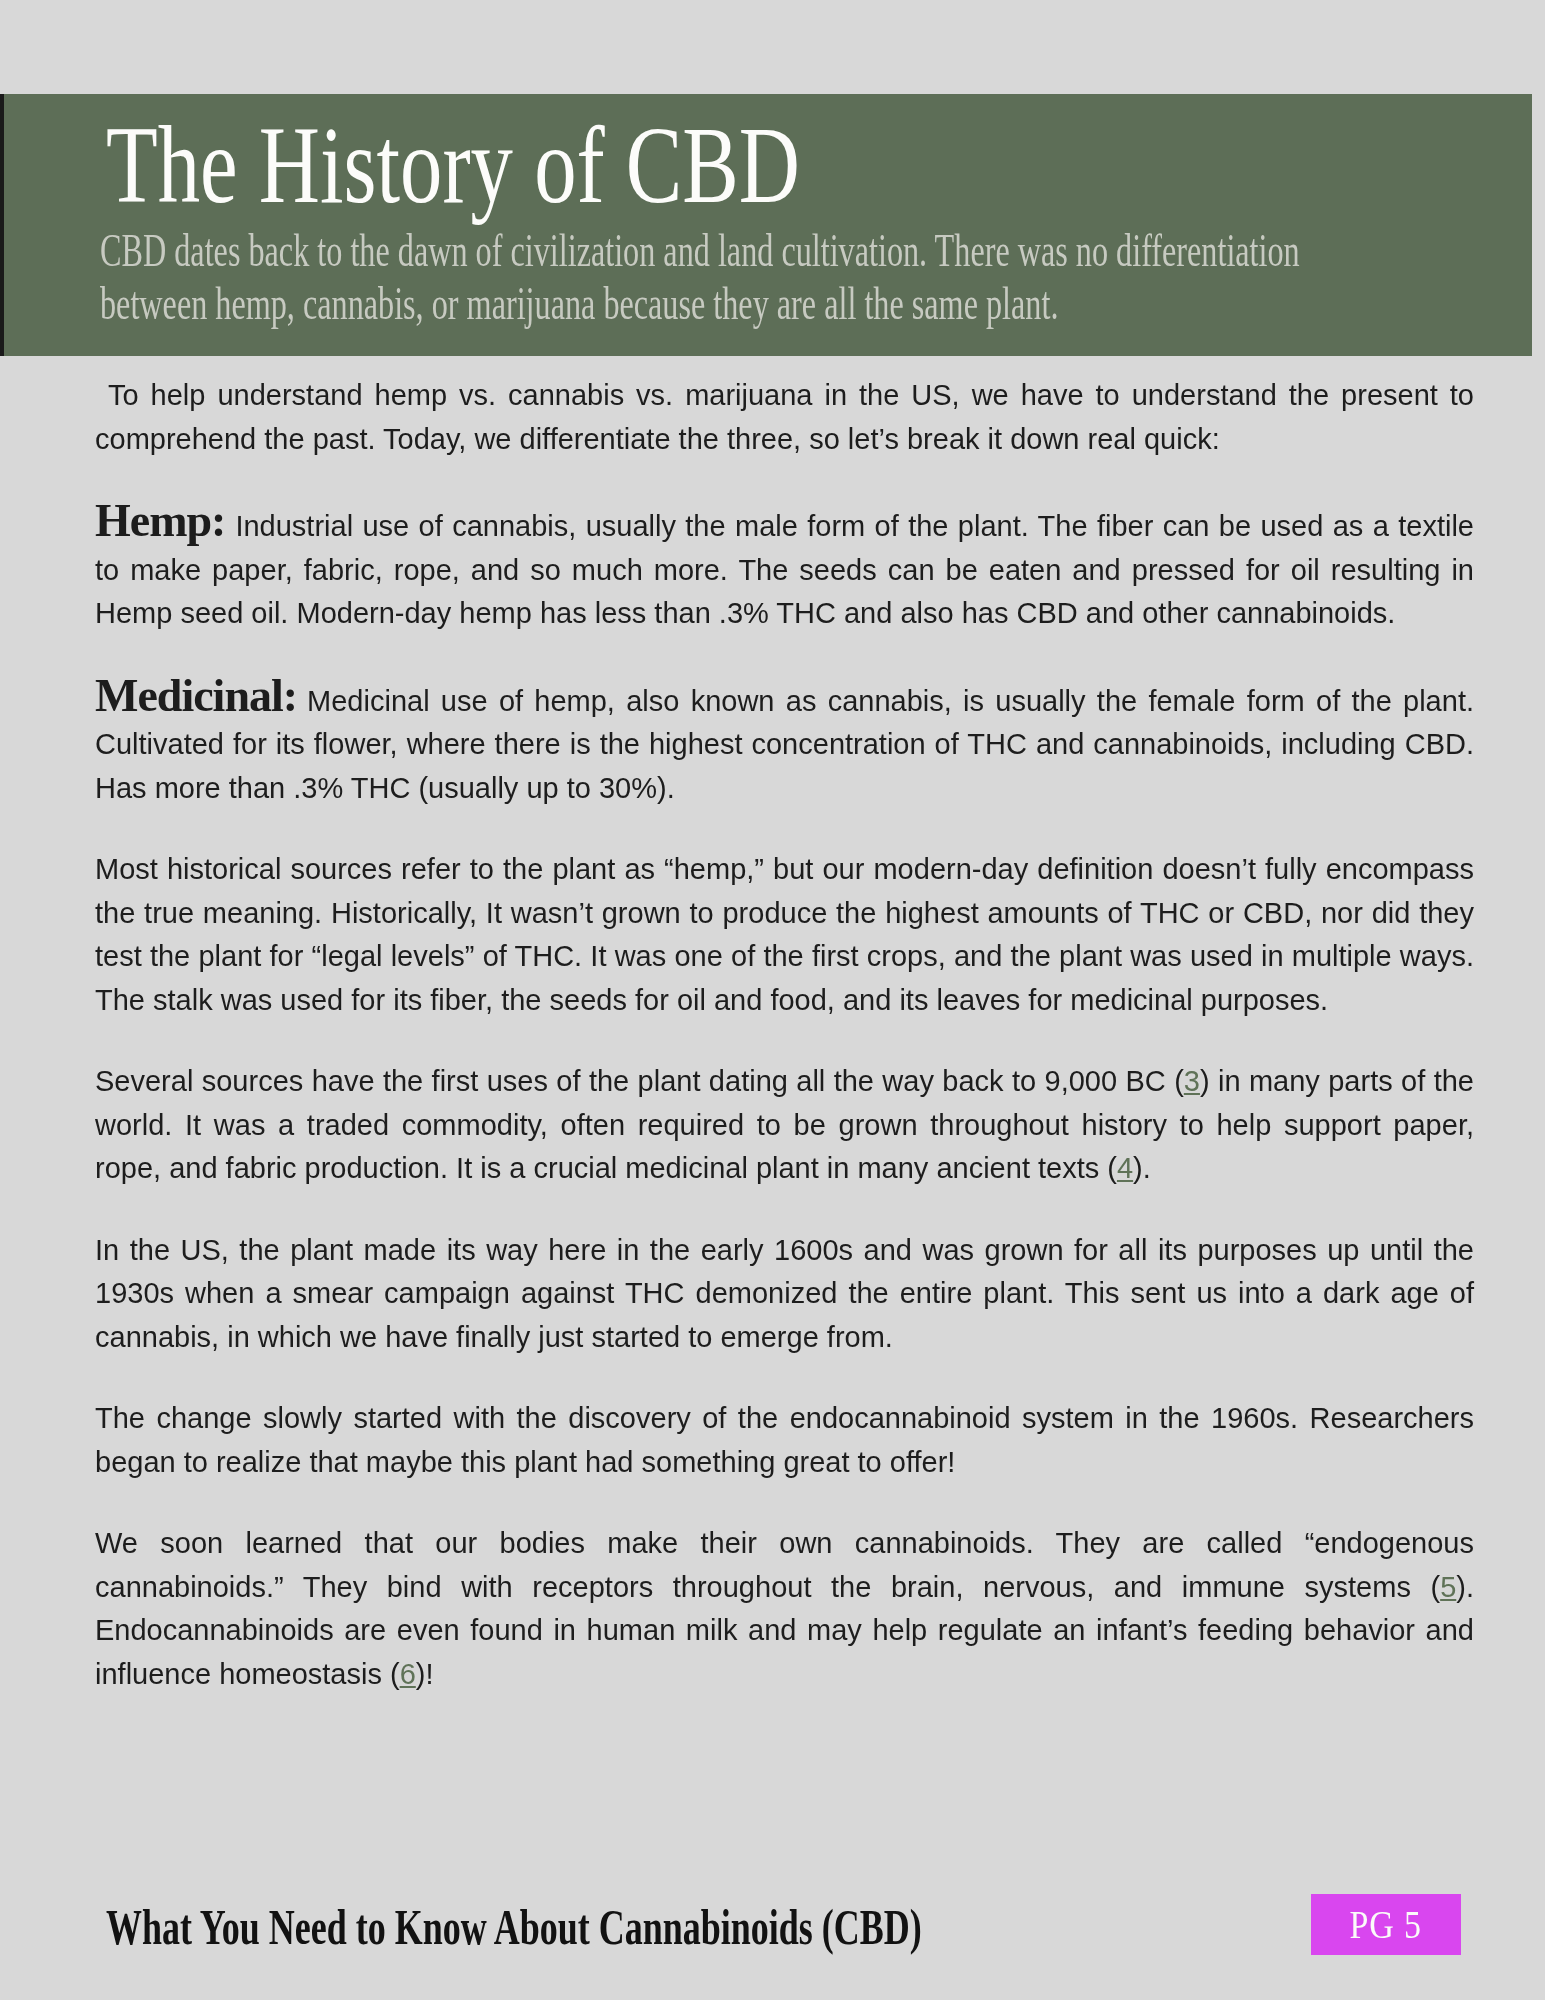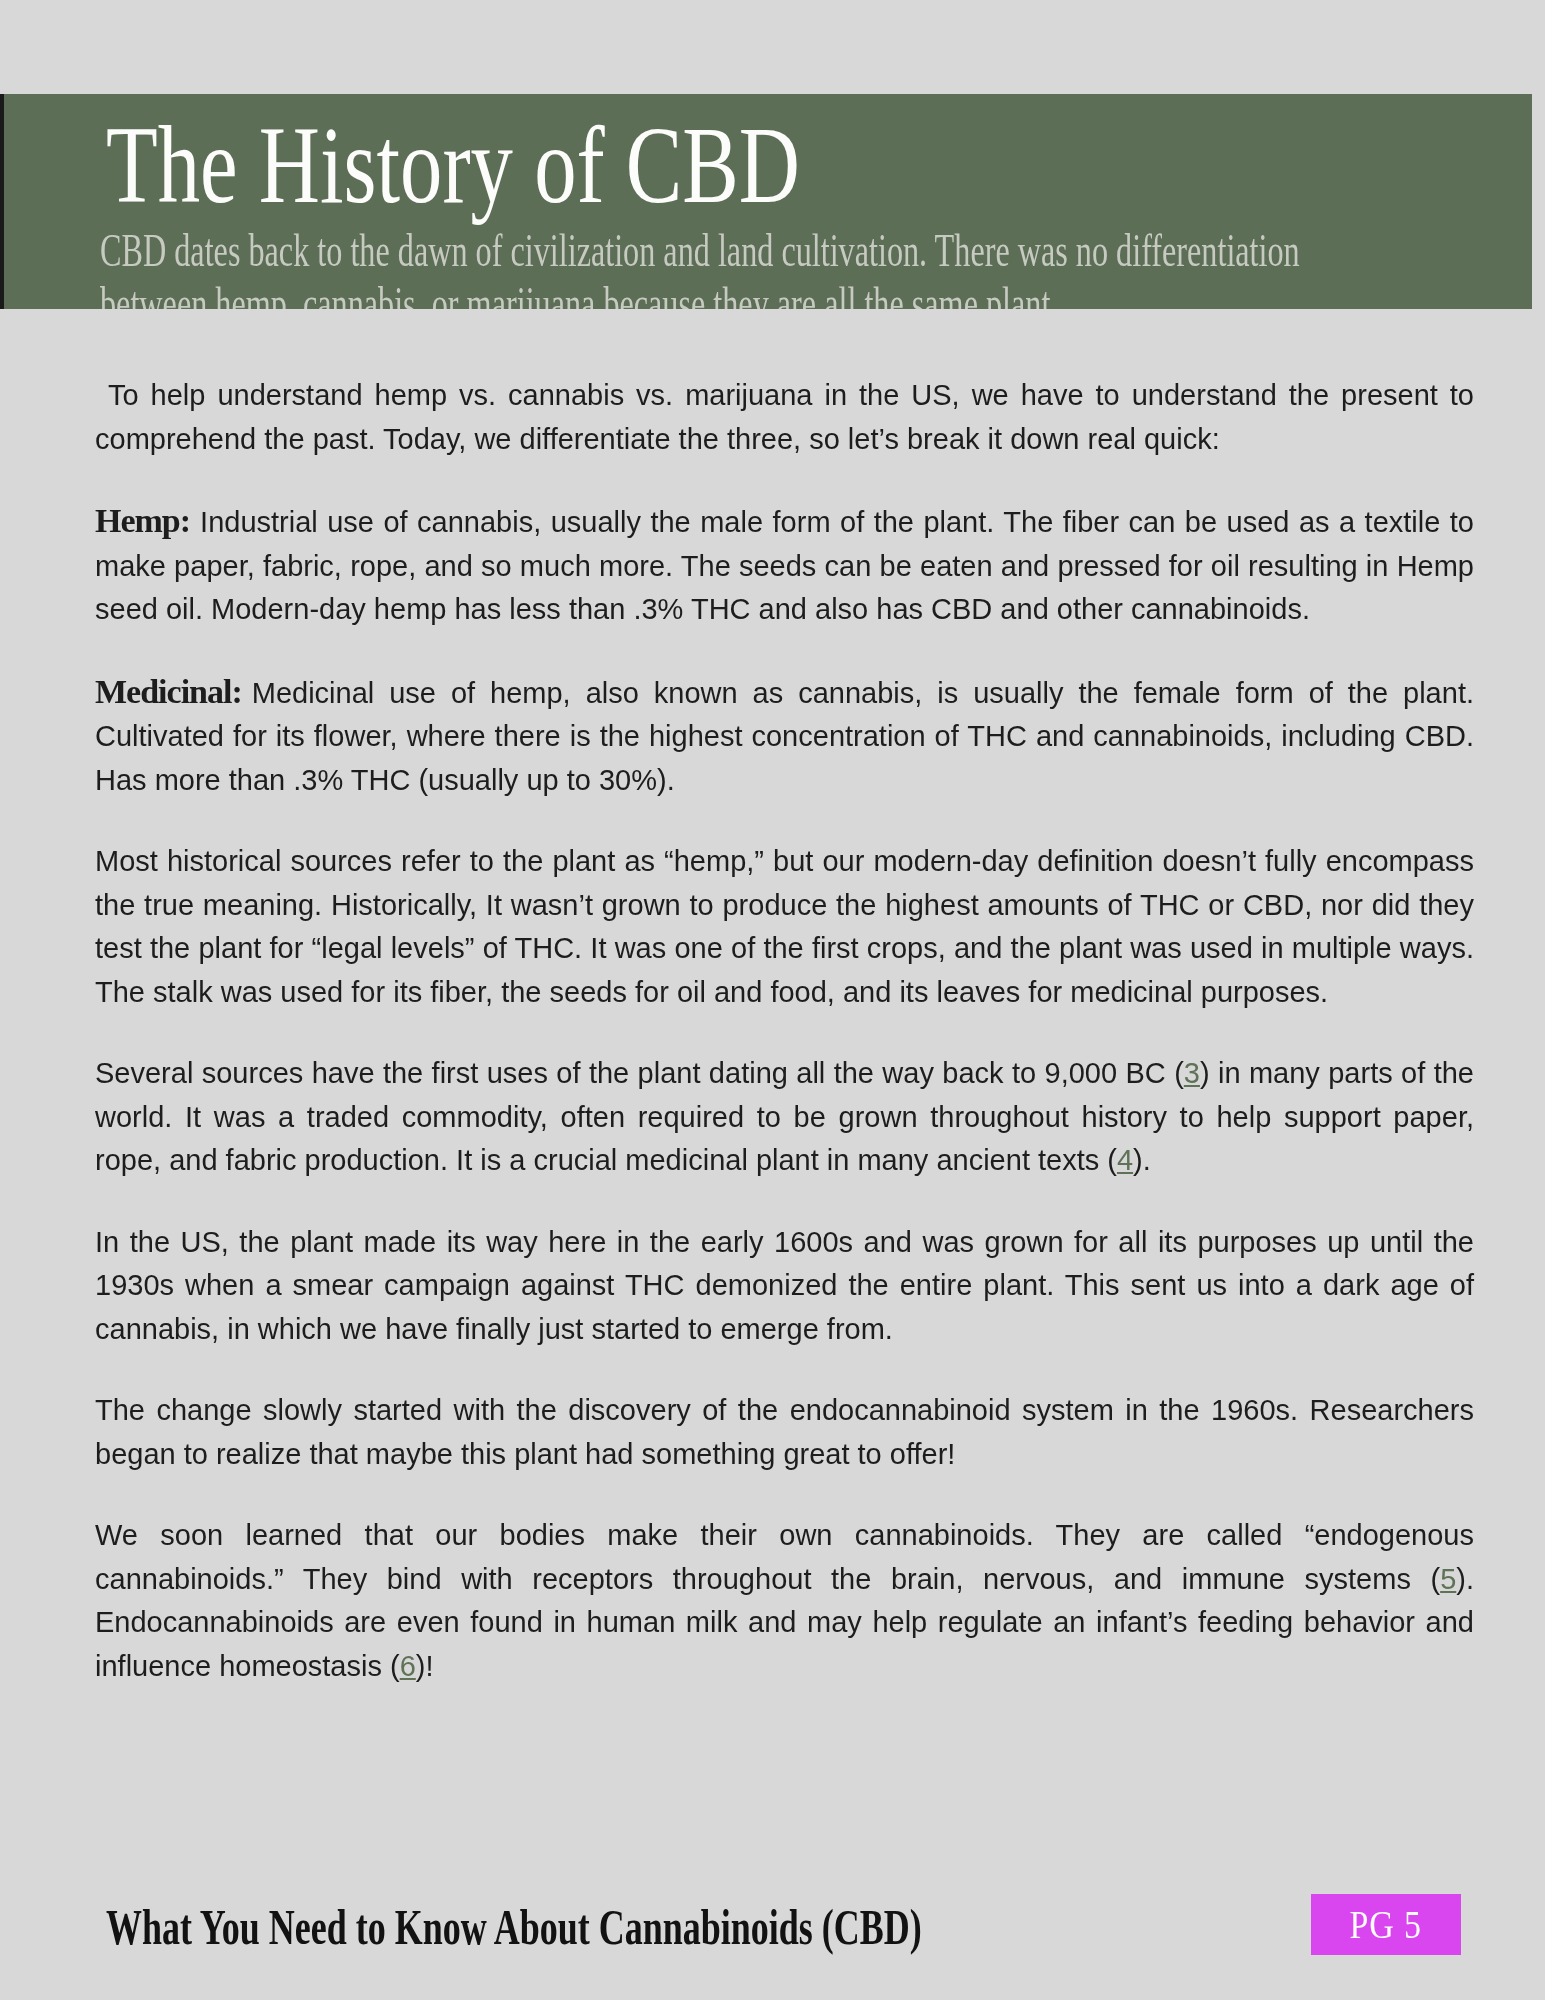--- a/index.html
+++ b/index.html
@@ -9,21 +9,21 @@
     position: relative;
     overflow: hidden;
     font-family: "Liberation Sans", sans-serif;
   }
   .page { position: absolute; inset: 0; }
 
   
   .band {
     position: absolute;
     top: 94px; left: 0;
-    width: 1532px; height: 215px;
+    width: 1532px; height: 262px;
     box-sizing: border-box;
     background: #5d6e57;
     border-left: 4px solid #1a1a1a;
     padding: 16px 0 0 82px;
     overflow: hidden;
   }
   .title {
     margin: 0 0 0 20px;
     font-family: "Liberation Serif", serif;
     font-size: 110px;
@@ -53,21 +53,21 @@
     font-size: 29px;
     line-height: 43.5px;
     color: #1d1d1d;
     text-align: justify;
   }
   .content p { margin: 0 8px 38px 0; }
   .content p.indent { text-indent: 13px; }
   .def-label {
     font-family: "Liberation Serif", serif;
     font-weight: bold;
-    font-size: 34px;
+    font-size: 46px;
     letter-spacing: -1px;
     margin-right: 10px;
   }
   .ref-link {
     color: #5f7257;
     text-decoration: underline;
     cursor: pointer;
   }
 
   

